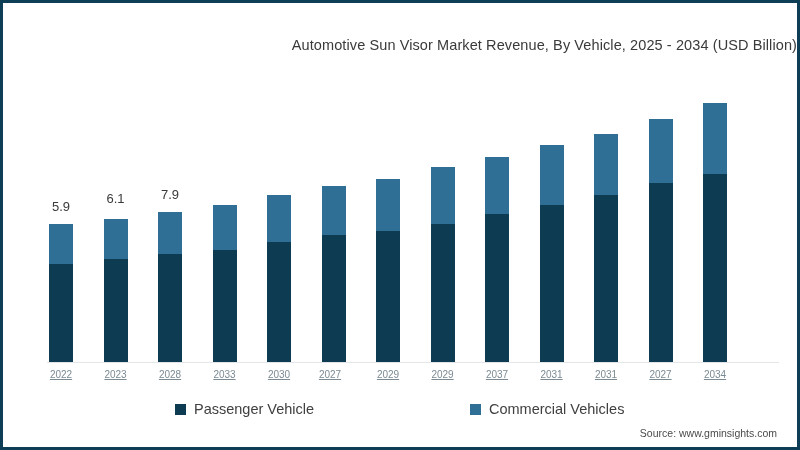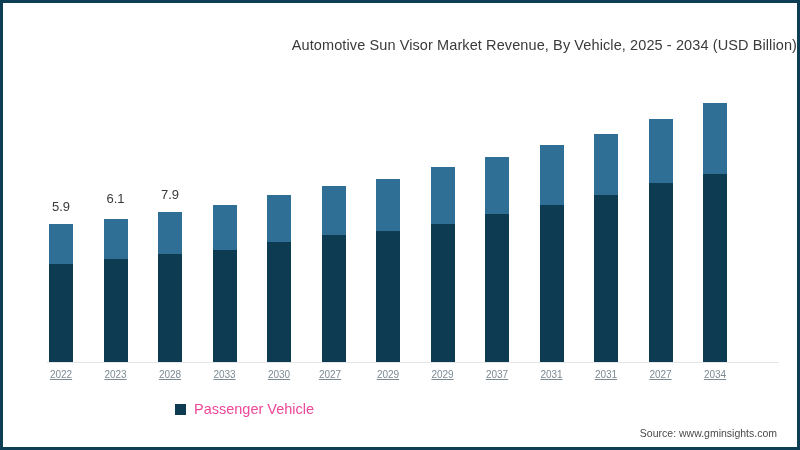--- a/index.html
+++ b/index.html
@@ -94,21 +94,21 @@
     white-space: nowrap;
   }
   .legend-swatch {
     width: 11px;
     height: 11px;
     margin-right: 8px;
     flex: none;
   }
   .legend-text {
     font-size: 14.5px;
-    color: #ec4899;
+    color: #404040;
   }
   #source {
     position: absolute;
     right: 20px;
     top: 424px;
     font-size: 10.5px;
     color: #4a4a4a;
   }
 </style>
 </head>
@@ -172,20 +172,24 @@
         <div class="seg-bottom" style="height: 189.153px; background: rgb(13, 60, 82);"></div>
       </div>
     </div>
 
   <div id="baseline"></div>
 
   <div id="legend">
       <div class="legend-item" style="left: 172px;">
         <span class="legend-swatch" style="background: rgb(13, 60, 82);"></span>
         <span class="legend-text">Passenger Vehicle</span>
+      </div>
+      <div class="legend-item" style="left: 467px;">
+        <span class="legend-swatch" style="background: rgb(47, 111, 150);"></span>
+        <span class="legend-text">Commercial Vehicles</span>
       </div>
     </div>
 
   <div id="source">Source: www.gminsights.com</div>
 
 <div class="bar-label" style="left: 28px; top: 195.5px;">5.9</div>
     <div class="x-tick" style="left: 28px;">2022</div>
     <div class="bar-label" style="left: 82.5px; top: 188px;">6.1</div>
     <div class="x-tick" style="left: 82.5px;">2023</div>
     <div class="bar-label" style="left: 137px; top: 183.678px;">7.9</div>

